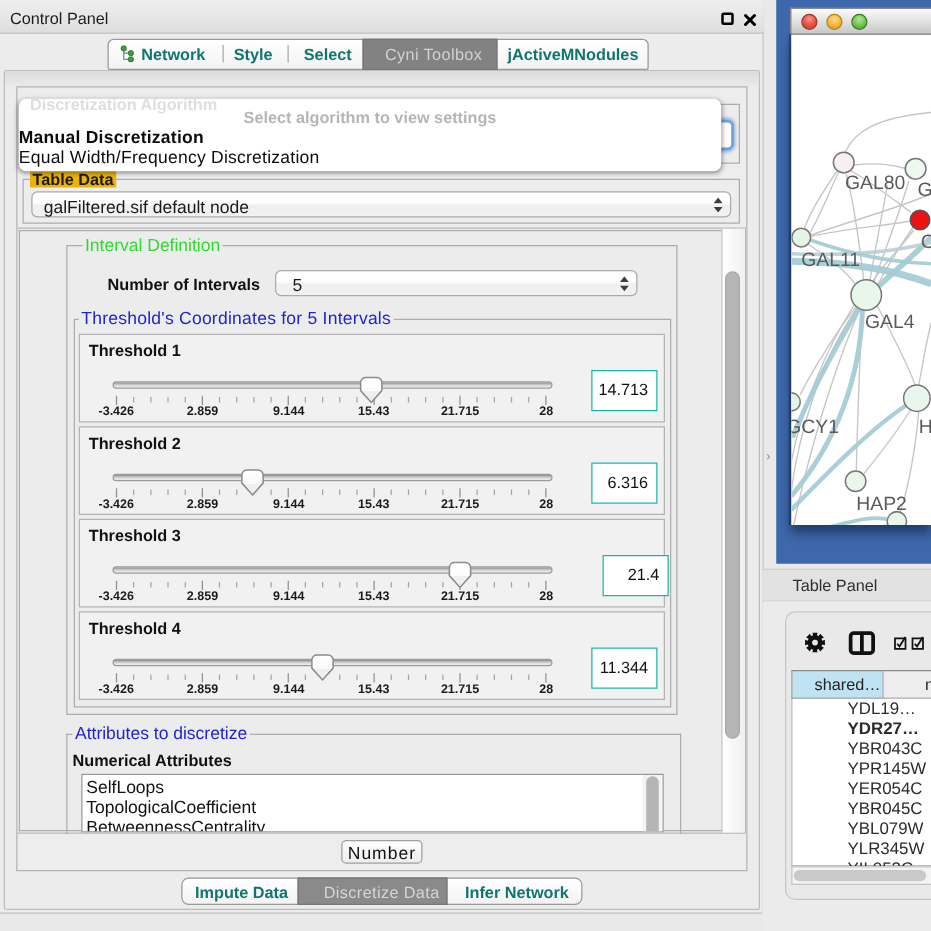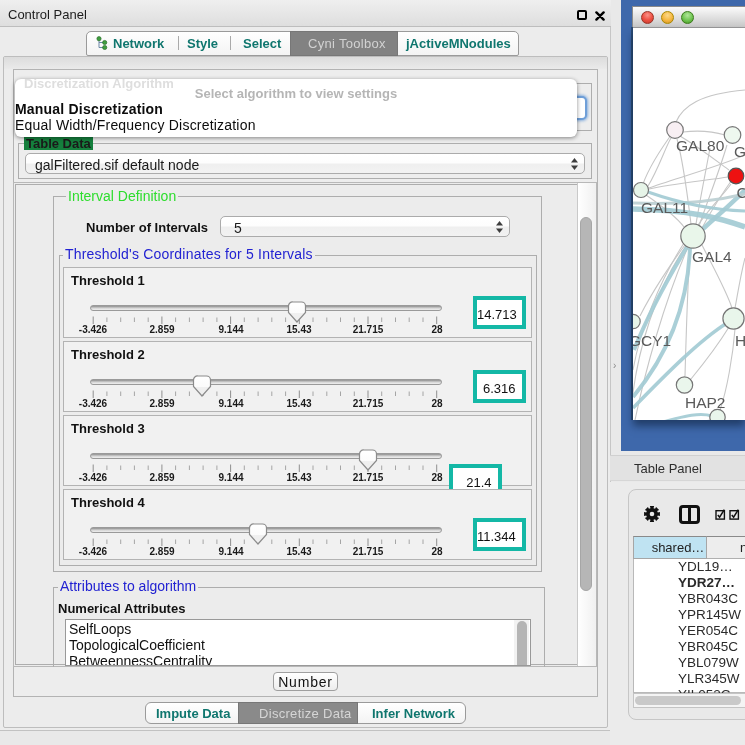--- a/index.html
+++ b/index.html
@@ -11,21 +11,21 @@
   border:1px solid #ababab; border-radius:5px;
   font-size:14px; color:#1a1a1a;
 }
 .combo .arr { position:absolute; right:5px; top:0; height:100%; display:flex; flex-direction:column; justify-content:center; color:#3d3d3d; }
 .arr svg { display:block; }
 .gtitle { font-size:13px; background:#ececec; padding:0 2px; line-height:13px; }
 .gbox { border:1px solid #adadad; }
 .thbox { background:#f1f1f1; border:1px solid #b3b3b3; }
 .thlabel { font-size:13px; font-weight:bold; color:#111; }
 .ticklbl { font-size:10px; font-weight:bold; color:#1a1a1a; position:absolute; transform:translateX(-50%); white-space:nowrap; }
-.valbox { background:#fff; border:4px solid #14b8a6; font-size:13px; color:#111; text-align:right; padding-right:6px; line-height:30px; }
+.valbox { background:#fff; border:1px solid #14b8a6; font-size:13px; color:#111; text-align:right; padding-right:6px; line-height:30px; }
 .tabtx { font-size:13px; font-weight:bold; color:#0f766e; }
 .tsep { top:36px; width:1px; height:14px; background:#aaa; }
 </style>
 </head>
 <body>
 
 <div class="abs" id="cpanel" style="left:0;top:0;width:611px;height:731px;background:#ececec;border-right:1px solid #c6c6c6;border-bottom:1px solid #c2c2c2;">
 
   <div class="abs" style="left:0;top:0;width:611px;height:27px;background:linear-gradient(#efefef,#dedede);border-bottom:1px solid #bdbdbd;"></div>
   <div class="abs" style="left:8px;top:7px;font-size:13px;color:#1c1c1c;">Control Panel</div>
@@ -50,21 +50,21 @@
   <div class="abs tabtx" style="left:243px;top:36px;">Select</div>
   <div class="abs" style="left:308px;top:36px;font-size:13px;color:#d2d2d2;letter-spacing:0.3px;">Cyni Toolbox</div>
   <div class="abs tabtx" style="left:406px;top:36px;">jActiveMNodules</div>
   <div class="abs tsep" style="left:178px;"></div>
   <div class="abs tsep" style="left:230px;"></div>
 
   <div class="abs gbox" style="left:18px;top:83px;width:574px;height:48px;"></div>
   <div class="abs" style="left:25px;top:96px;width:562px;height:24px;border-radius:5px;border:2px solid #6f9fd8;box-shadow:0 0 3px 1px #85aede;background:#fff;"></div>
 
   <div class="abs gbox" style="left:18px;top:143px;width:574px;height:36px;"></div>
-  <div class="abs gtitle" style="left:24px;top:137px;font-weight:bold;color:#1a1a1a;background:#15803d;">Table Data</div>
+  <div class="abs gtitle" style="left:24px;top:137px;font-weight:bold;color:#1a1a1a;background:#eab308;">Table Data</div>
   <div class="abs combo" style="left:25px;top:153px;width:560px;height:21px;">
     <span style="position:absolute;left:9px;top:3px;">galFiltered.sif default node</span>
     <span class="arr">
         <svg width="9" height="12" viewBox="0 0 9 12">
           <path d="M4.5 0 L8 4.5 H1 Z" fill="#3d3d3d"></path>
           <path d="M4.5 12 L1 7.5 H8 Z" fill="#3d3d3d"></path>
         </svg>
       </span>
   </div>
 
@@ -227,21 +227,21 @@
         <path d="M345.2 49.5 V54" stroke="#a5a5a5" stroke-width="1"></path>
         <path d="M359.0 49.5 V54" stroke="#a5a5a5" stroke-width="1"></path>
         <path d="M299.5 34 h9 a4 4 0 0 1 4 4 v6.5 L304.0 54 L295.5 44.5 V38 a4 4 0 0 1 4.5,-4 z" fill="url(#tg414)" stroke="#8b8b8b" stroke-width="1.2"></path>
       </svg>
     <div class="ticklbl" style="left:29px;top:56.5px;">-3.426</div>
     <div class="ticklbl" style="left:98px;top:56.5px;">2.859</div>
     <div class="ticklbl" style="left:167px;top:56.5px;">9.144</div>
     <div class="ticklbl" style="left:235px;top:56.5px;">15.43</div>
     <div class="ticklbl" style="left:304px;top:56.5px;">21.715</div>
     <div class="ticklbl" style="left:373px;top:56.5px;">28</div>
-    <div class="valbox" style="position:absolute;left:385px;top:28.5px;width:52.5px;height:32.5px;margin-top:20px;">21.4</div>
+    <div class="valbox" style="position:absolute;left:418px;top:28.5px;width:52.5px;height:32.5px;">21.4</div>
   </div>
 
   <div class="abs thbox" style="left:63px;top:488.5px;width:469px;height:71px;">
     <div class="thlabel" style="position:absolute;left:7px;top:5px;">Threshold 4</div>
     <div style="position:absolute;left:26px;top:37px;width:352px;height:6px;border-radius:3px;background:linear-gradient(#8e8e8e,#d6d6d6 55%,#efefef);border:0.5px solid #9a9a9a;"></div>
     <svg style="position:absolute;left:0;top:0;" width="469" height="71" viewBox="0 0 469 71">
     <defs>
           <linearGradient id="tg488" x1="0" y1="0" x2="0" y2="1">
             <stop offset="0" stop-color="#ffffff"></stop>
             <stop offset="0.55" stop-color="#fbfbfb"></stop>
@@ -280,21 +280,21 @@
     <div class="ticklbl" style="left:29px;top:56.5px;">-3.426</div>
     <div class="ticklbl" style="left:98px;top:56.5px;">2.859</div>
     <div class="ticklbl" style="left:167px;top:56.5px;">9.144</div>
     <div class="ticklbl" style="left:235px;top:56.5px;">15.43</div>
     <div class="ticklbl" style="left:304px;top:56.5px;">21.715</div>
     <div class="ticklbl" style="left:373px;top:56.5px;">28</div>
     <div class="valbox" style="position:absolute;left:409px;top:28.5px;width:52.5px;height:32.5px;">11.344</div>
   </div>
 
   <div class="abs gbox" style="left:52.5px;top:587px;width:492px;height:80px;border-bottom:none;"></div>
-  <div class="abs gtitle" style="left:58px;top:580px;color:#2222d2;background:#ececec;font-size:14px;">Attributes to algorithm</div>
+  <div class="abs gtitle" style="left:58px;top:580px;color:#2222d2;background:#ececec;font-size:14px;">Attributes to discretize</div>
   <div class="abs thlabel" style="left:58px;top:601px;">Numerical Attributes</div>
   <div class="abs" style="left:65px;top:619px;width:466px;height:47px;background:#fff;border:1px solid #999;overflow:hidden;">
     <div style="font-size:14px;color:#111;padding:1px 0 0 3px;line-height:16px;">SelfLoops<br>TopologicalCoefficient<br>BetweennessCentrality</div>
     <div style="position:absolute;right:1px;top:0;width:15px;height:47px;background:#f2f2f2;"></div>
     <div style="position:absolute;right:3px;top:1px;width:10px;height:46px;background:#b5b5b5;border-radius:5px 5px 0 0;"></div>
   </div>
 
   <div class="abs" style="left:273px;top:672px;width:65px;height:19px;background:linear-gradient(#ffffff,#ededed);border:1px solid #9f9f9f;border-radius:4px;font-size:14px;letter-spacing:0.8px;color:#111;text-align:center;line-height:18px;">Number</div>
 
   <div class="abs" style="left:145px;top:702px;width:321px;height:22px;background:linear-gradient(#ffffff,#f3f3f3);border:1px solid #9a9a9a;border-radius:6px;"></div>

